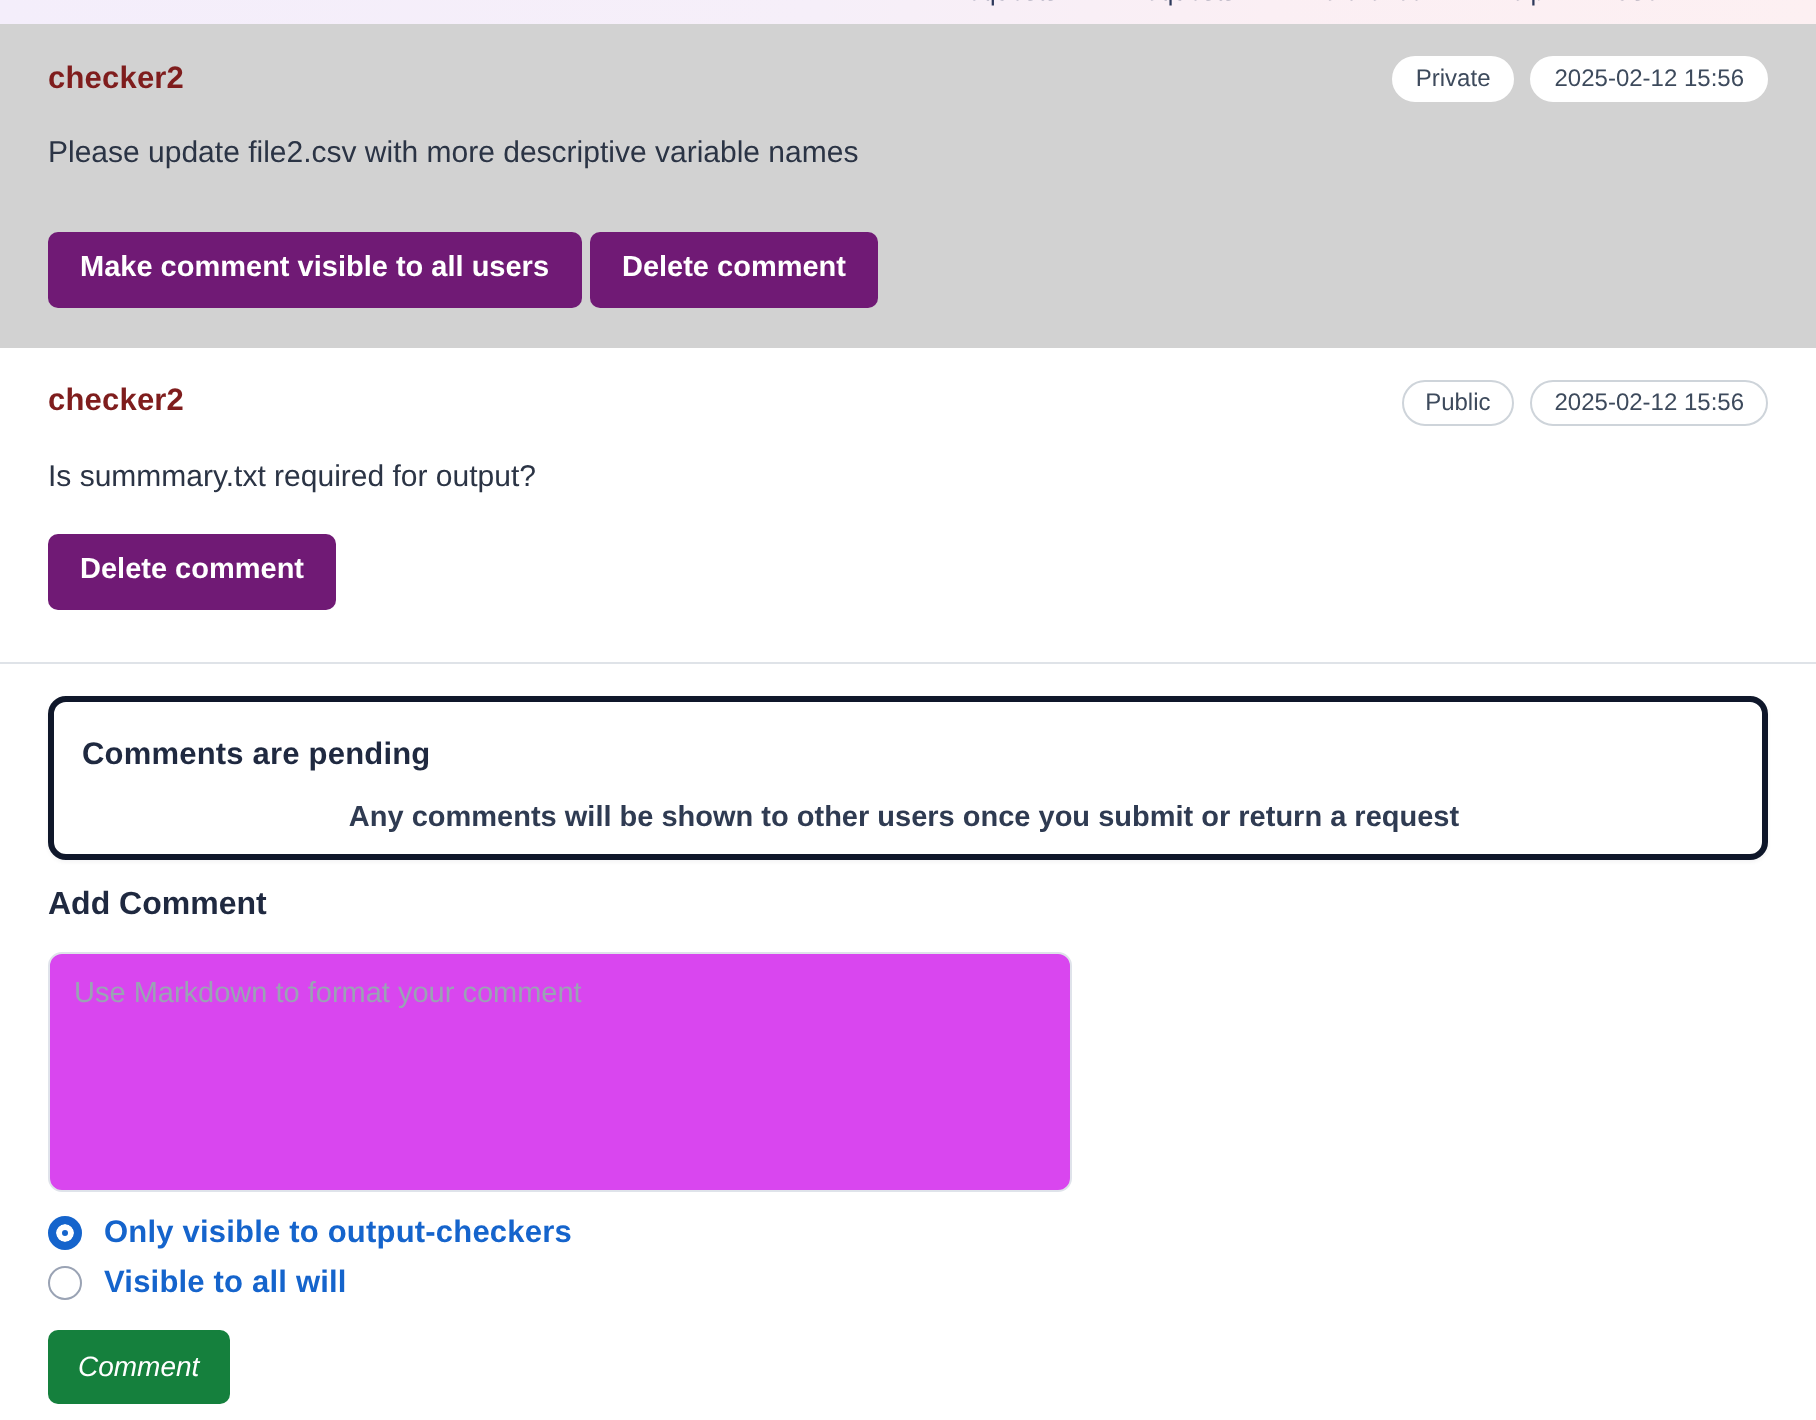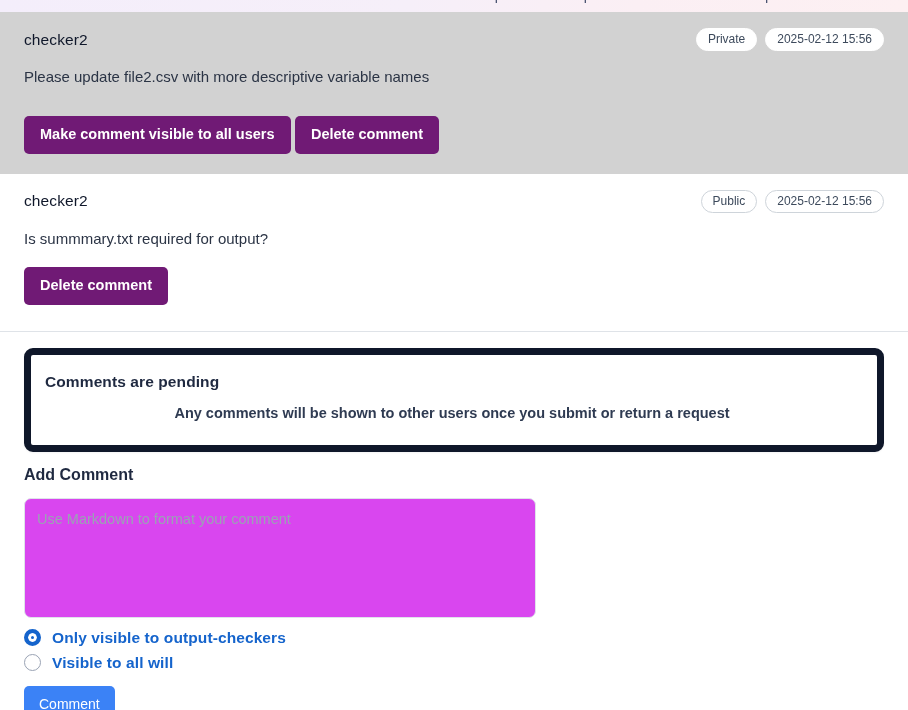--- a/index.html
+++ b/index.html
@@ -54,23 +54,23 @@
     padding-bottom: 26px;
   }
 
   .comment-head {
     display: flex;
     align-items: center;
     justify-content: space-between;
     margin-bottom: 16px;
   }
   .comment-author {
-    color: #0f172a;
+    color: #7f1d1d;
     font-size: 15.5px;
-    font-weight: normal;
+    font-weight: bold;
     text-decoration: none;
     letter-spacing: .1px;
   }
 
   .badges {
     display: flex;
     align-items: flex-start;
     gap: 8px;
   }
   .badge {
@@ -109,36 +109,37 @@
     line-height: 1;
     white-space: nowrap;
   }
   .btn-danger {
     background: #701a75;
     padding: 11px 16px 12px 16px;
   }
   .btn-danger + .btn-danger { margin-top: 11px; }
   .btn-row { display: block; }
   .btn-success {
-    background: #3b82f6;
+    background: #15803d;
     padding: 11px 15px 12px 15px;
     font-size: 14px;
     font-weight: normal;
+    font-style: italic;
   }
 
   
   .pending-wrap {
     padding: 16px 24px 0 24px;
     box-sizing: border-box;
   }
   .pending-card {
-    border: 7px solid #0f172a;
+    border: 3px solid #0f172a;
     border-radius: 9px;
     background: #ffffff;
-    padding: 18px 18px 24px 14px;
+    padding: 18px 18px 10px 14px;
     box-shadow: 0 1px 2px rgba(20,25,40,.05);
     box-sizing: border-box;
   }
   .pending-title {
     font-size: 15.5px;
     font-weight: bold;
     color: #1f2940;
     margin: 0 0 14px 0;
     letter-spacing: .1px;
   }

